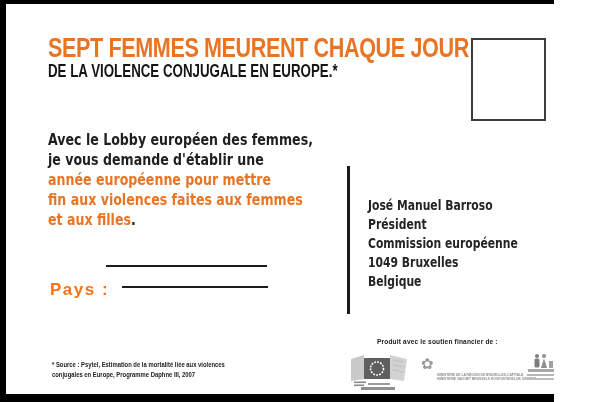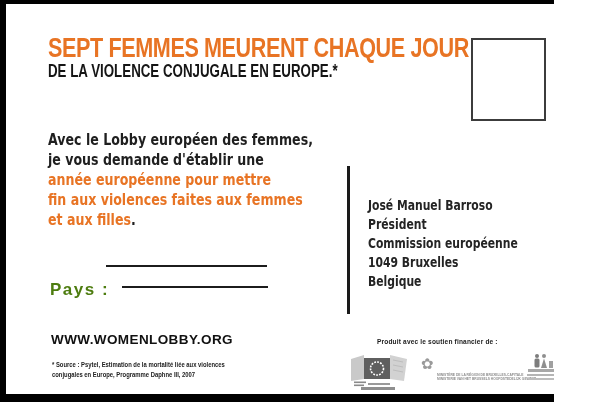--- a/index.html
+++ b/index.html
@@ -43,21 +43,21 @@
     font-size:15px;font-weight:700;line-height:20px;
     color:#1f1f1f;
     transform:scaleX(.84);transform-origin:0 0;
   }
   .message div{white-space:nowrap;}
   .orange{color:#E87424;}
   .ink{color:#1f1f1f;}
 
   
   .label-nom{left:50px;top:249px;font-size:17px;font-weight:700;letter-spacing:1.5px;color:#1c1c1c;}
-  .label-pays{left:50px;top:280px;font-size:17px;font-weight:700;letter-spacing:1.5px;color:#4d7c0f;}
+  .label-pays{left:50px;top:280px;font-size:17px;font-weight:700;letter-spacing:1.5px;color:#f97316;}
   .line-nom{left:106px;top:265px;width:161px;height:0;border-bottom:2px solid #1c1c1c;}
   .line-pays{left:122px;top:286px;width:146px;height:0;border-bottom:2px solid #1c1c1c;}
 
   
   .divider{left:347px;top:166px;width:2.5px;height:148px;background:#1a1a1a;}
 
   
   .address{
     left:368px;top:196px;
     font-family:"DejaVu Sans", sans-serif;
@@ -120,21 +120,20 @@
   <div class="abs divider"></div>
 
   <div class="abs address">
     <div>José Manuel Barroso</div>
     <div>Président</div>
     <div>Commission européenne</div>
     <div>1049 Bruxelles</div>
     <div>Belgique</div>
   </div>
 
-  <div class="abs website">WWW.WOMENLOBBY.ORG</div>
   <div class="abs source">
     <div>* Source : Psytel, Estimation de la mortalité liée aux violences</div>
     <div>conjugales en Europe, Programme Daphne III, 2007</div>
   </div>
 
   <div class="abs funding-label">Produit avec le soutien financier de :</div>
 
   <svg class="abs logo-ec" viewBox="0 0 58 36" xmlns="http://www.w3.org/2000/svg">
     <polygon points="0,5 13,1 13,25 0,27" fill="#c9c9c9"></polygon>
     <polygon points="39,1 56,5 53,27 39,25" fill="#d2d2d2"></polygon>

